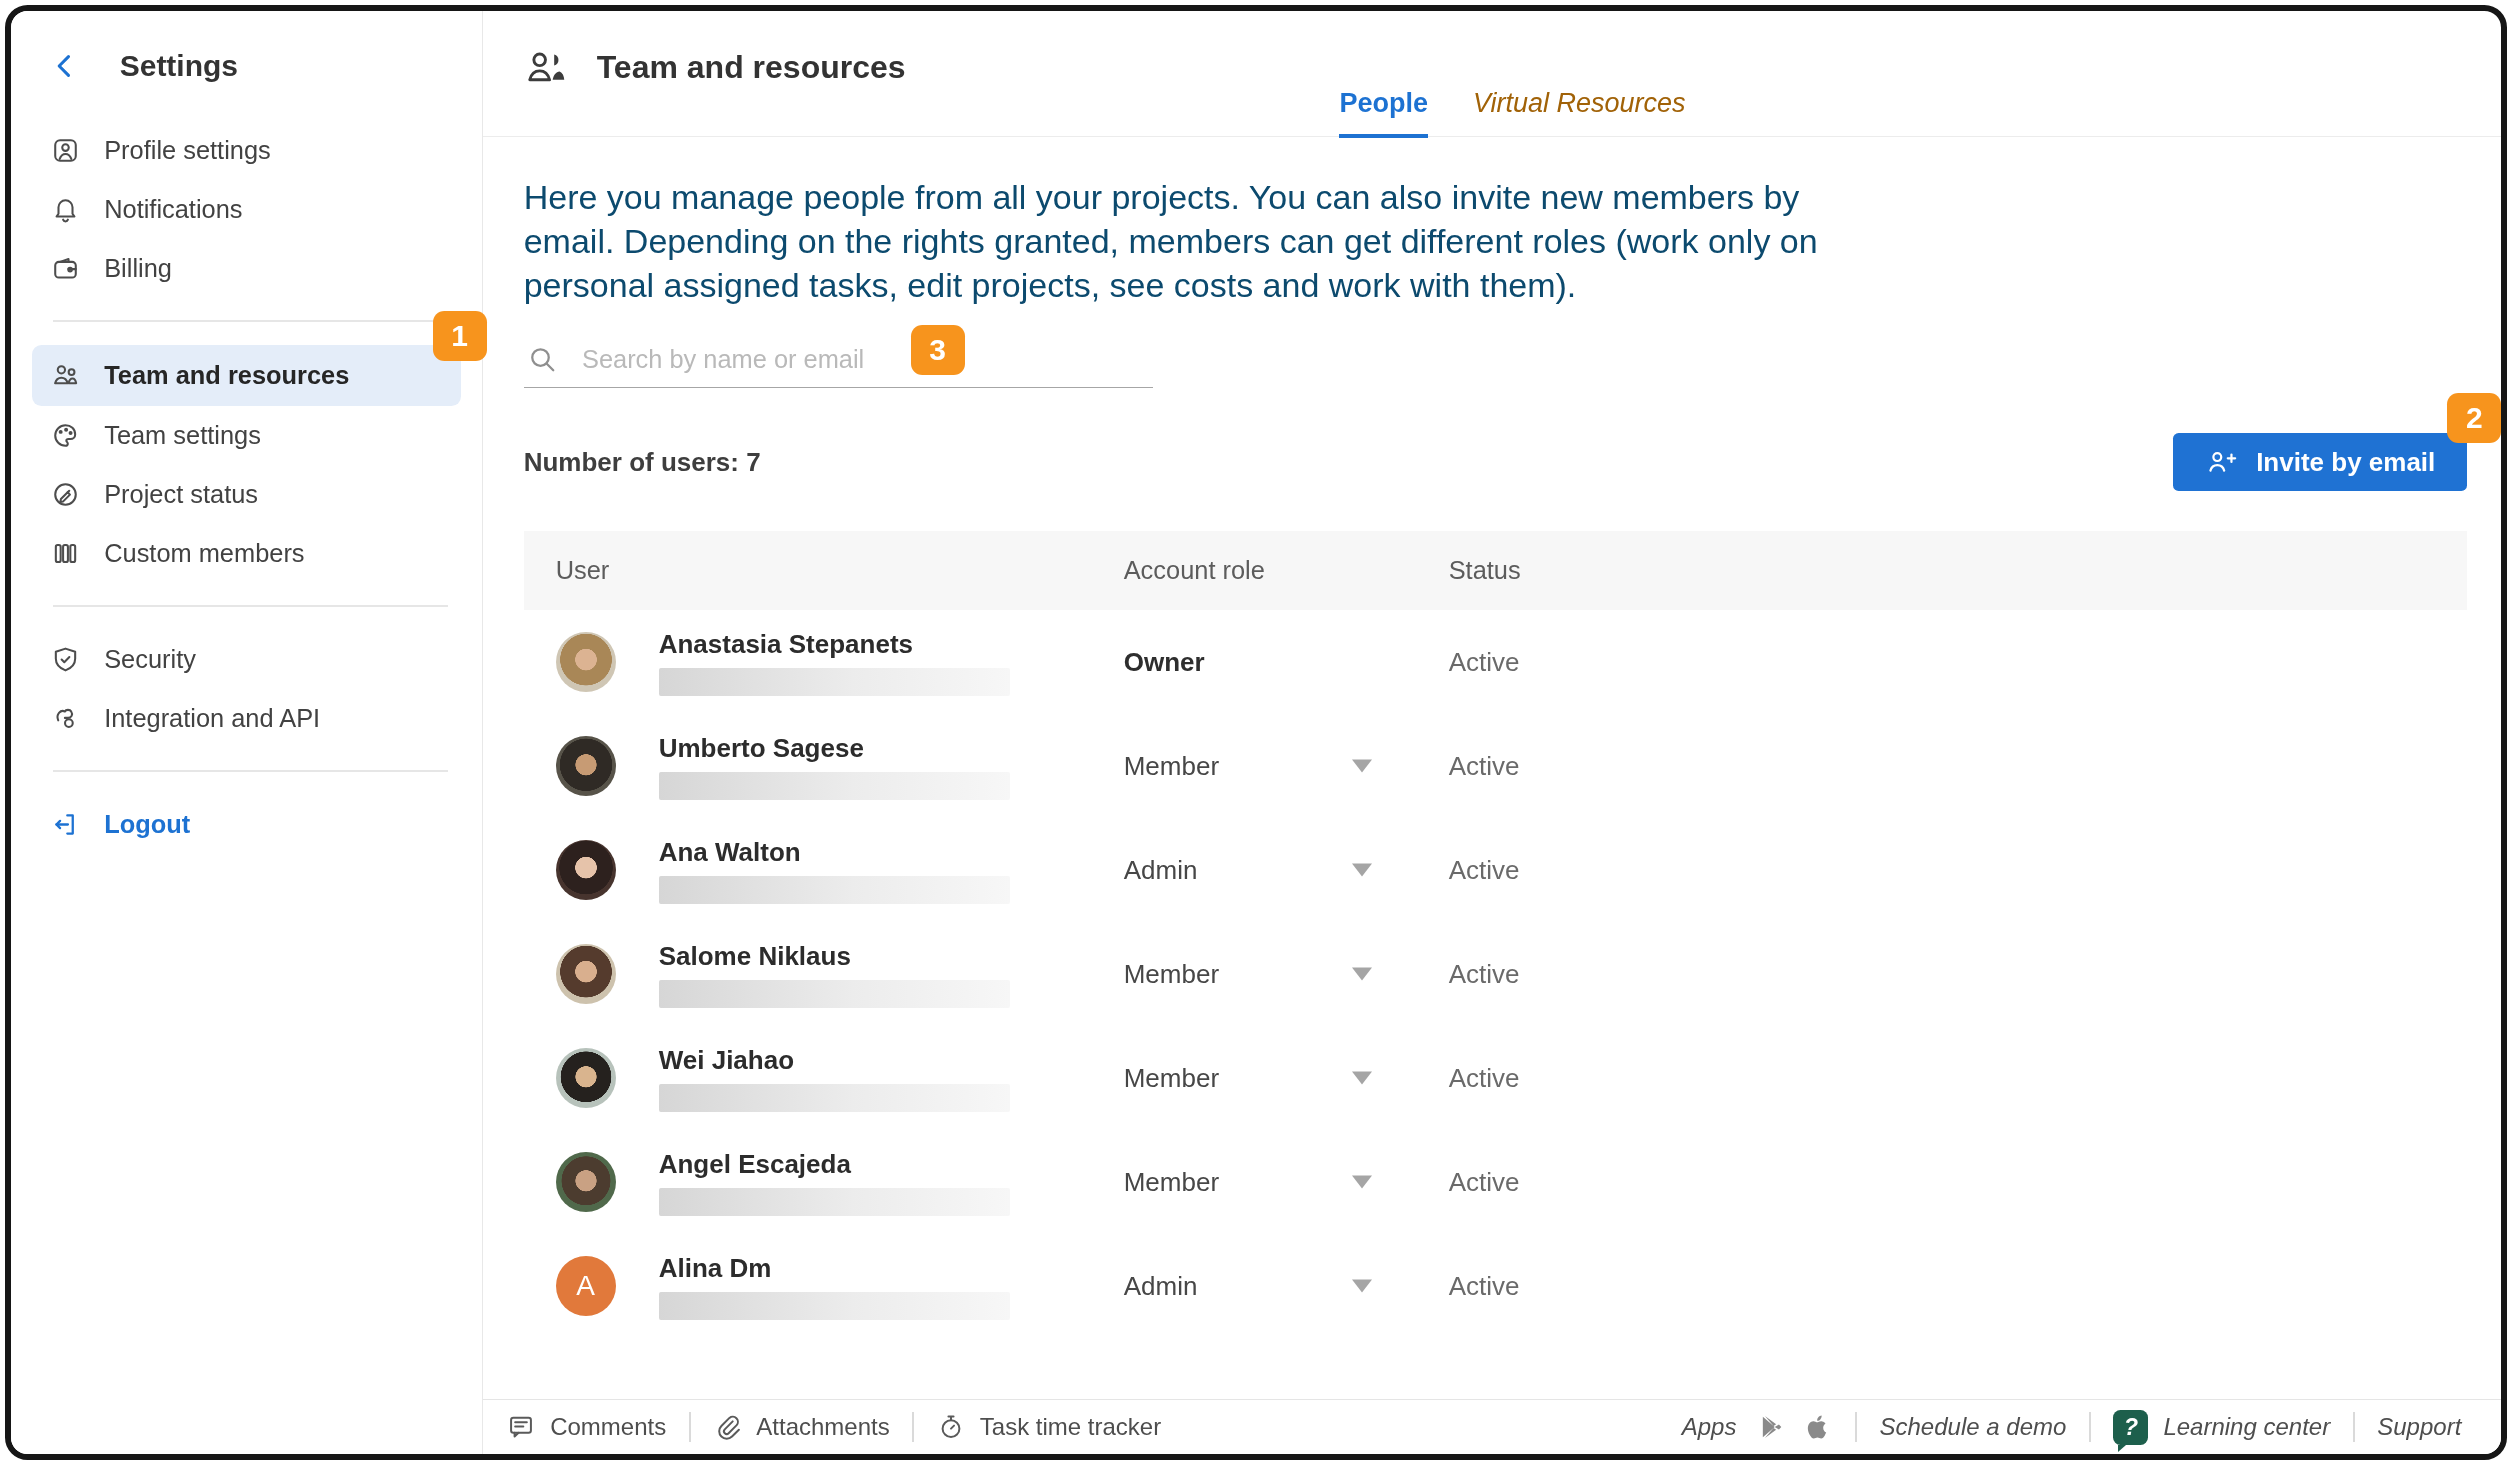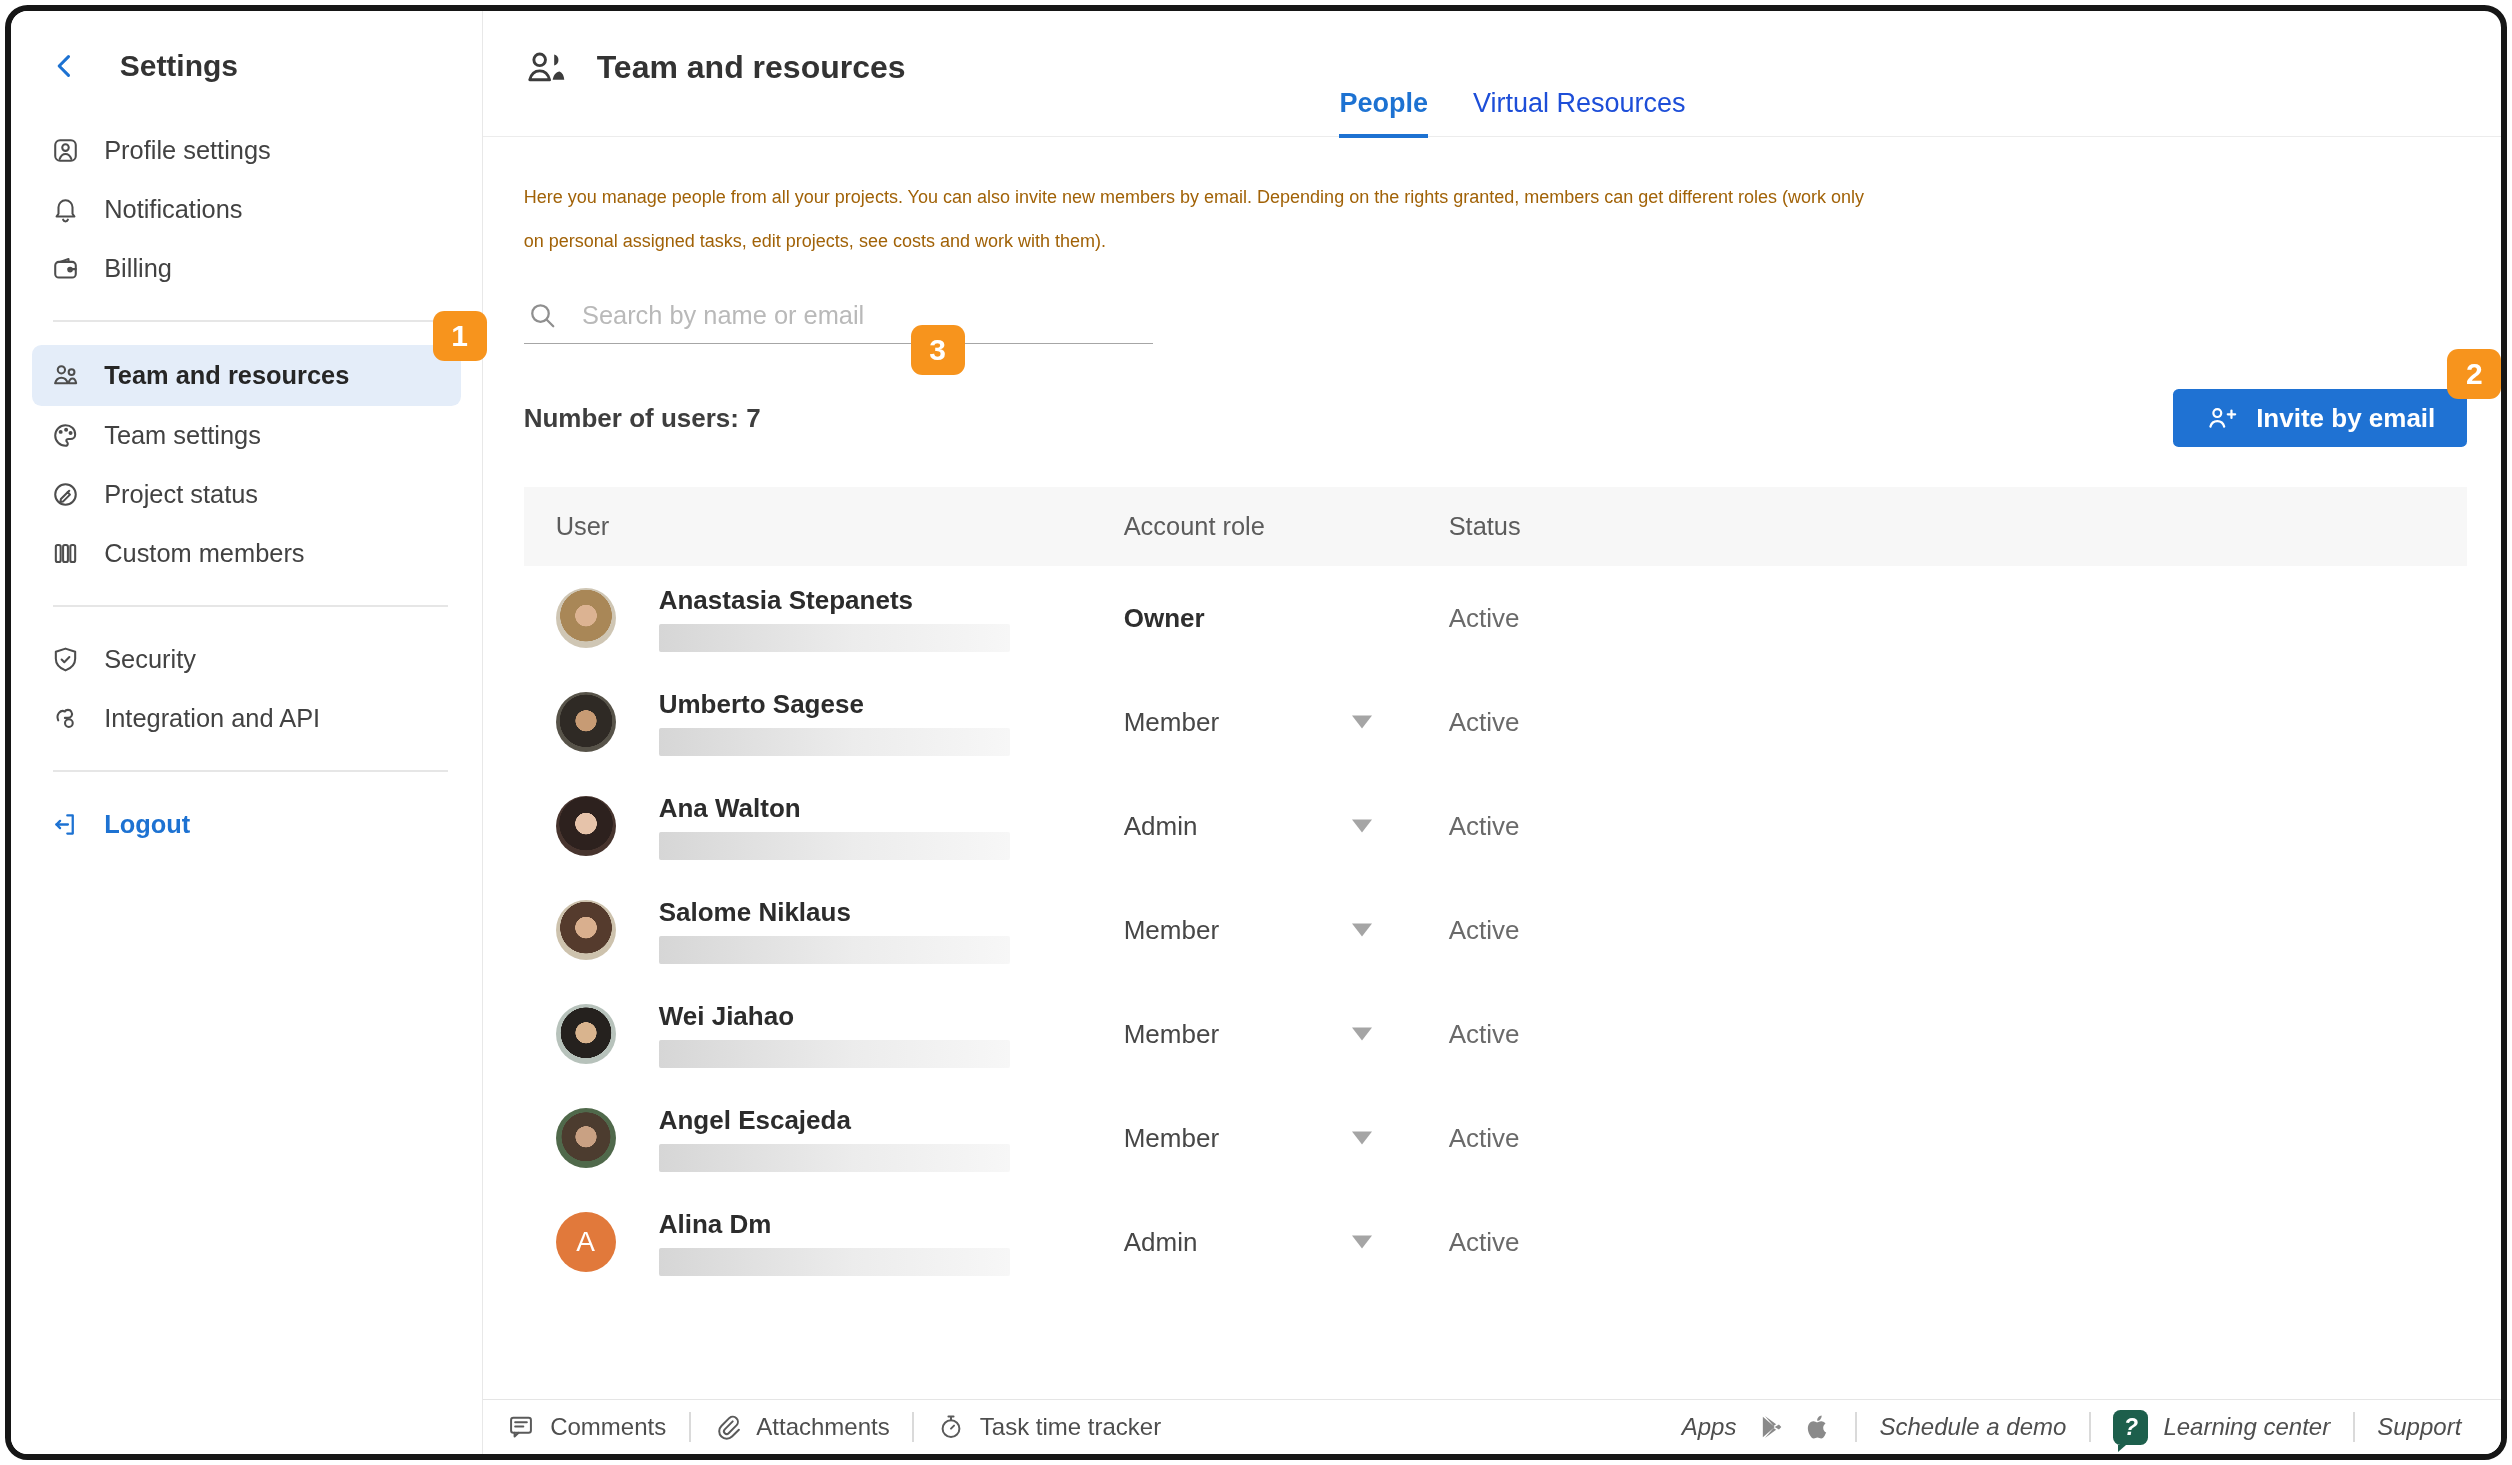--- a/index.html
+++ b/index.html
@@ -25,24 +25,24 @@
   .badge-3{ left:428px; top:188px;}
 
   
   .main{ flex:1; display:flex; flex-direction:column; position:relative; min-width:0;}
   .m-head{ padding:36px 0 0 41px;}
   .m-title{ display:flex; align-items:center; gap:28px; font-size:32px; font-weight:700; color:#333;}
   .m-title svg{ width:45px; height:41px; color:#3c3c3c;}
   .tabs{ display:flex; gap:45px; padding-left:41px; border-bottom:1.9px solid #ececec;justify-content:center;}
   .tab{ font-size:27px; padding-bottom:15px; cursor:pointer;}
   .tab.active{ color:#1d72d2; font-weight:700; border-bottom:4.7px solid #1d72d2; margin-bottom:-1.9px;}
-  .tab.inactive{ color:#1d4ed8;}
+  .tab.inactive{ color:#a16207;font-style:italic;}
 
   .body{ flex:1; padding:38px 34px 0 41px; position:relative; overflow:hidden;}
-  .desc{ max-width:1344px; font-size:18px; line-height:44px; color:#a16207;}
+  .desc{ max-width:1344px; font-size:34px; line-height:44px; color:#0c4a6e;}
   .search{ margin-top:30px; width:629px; display:flex; align-items:center; gap:24.5px; border-bottom:1.9px solid #a6a6a6; padding:7.5px 1.9px 13px 3.8px;}
   .search svg{ width:30px; height:30px; color:#8f8f8f; flex-shrink:0;}
   .search input{ border:none; outline:none; font-size:25.4px; color:#555; width:100%; background:transparent; font-family:"Liberation Sans", sans-serif;}
   .search input::placeholder{ color:#b9b9b9;}
 
   .users-row{ margin-top:45px; display:flex; align-items:center; justify-content:space-between;}
   .count{ font-size:26px; font-weight:700; color:#3e3e3e;}
   .invite-btn{ position:relative; height:58px; padding:0 32px; background:#1f72d3; color:#fff; border:none; border-radius:5.6px; font-size:26px; font-weight:600; display:flex; align-items:center; gap:19px; cursor:pointer; font-family:"Liberation Sans", sans-serif;}
   .invite-btn svg{ width:32px; height:32px;}
 

